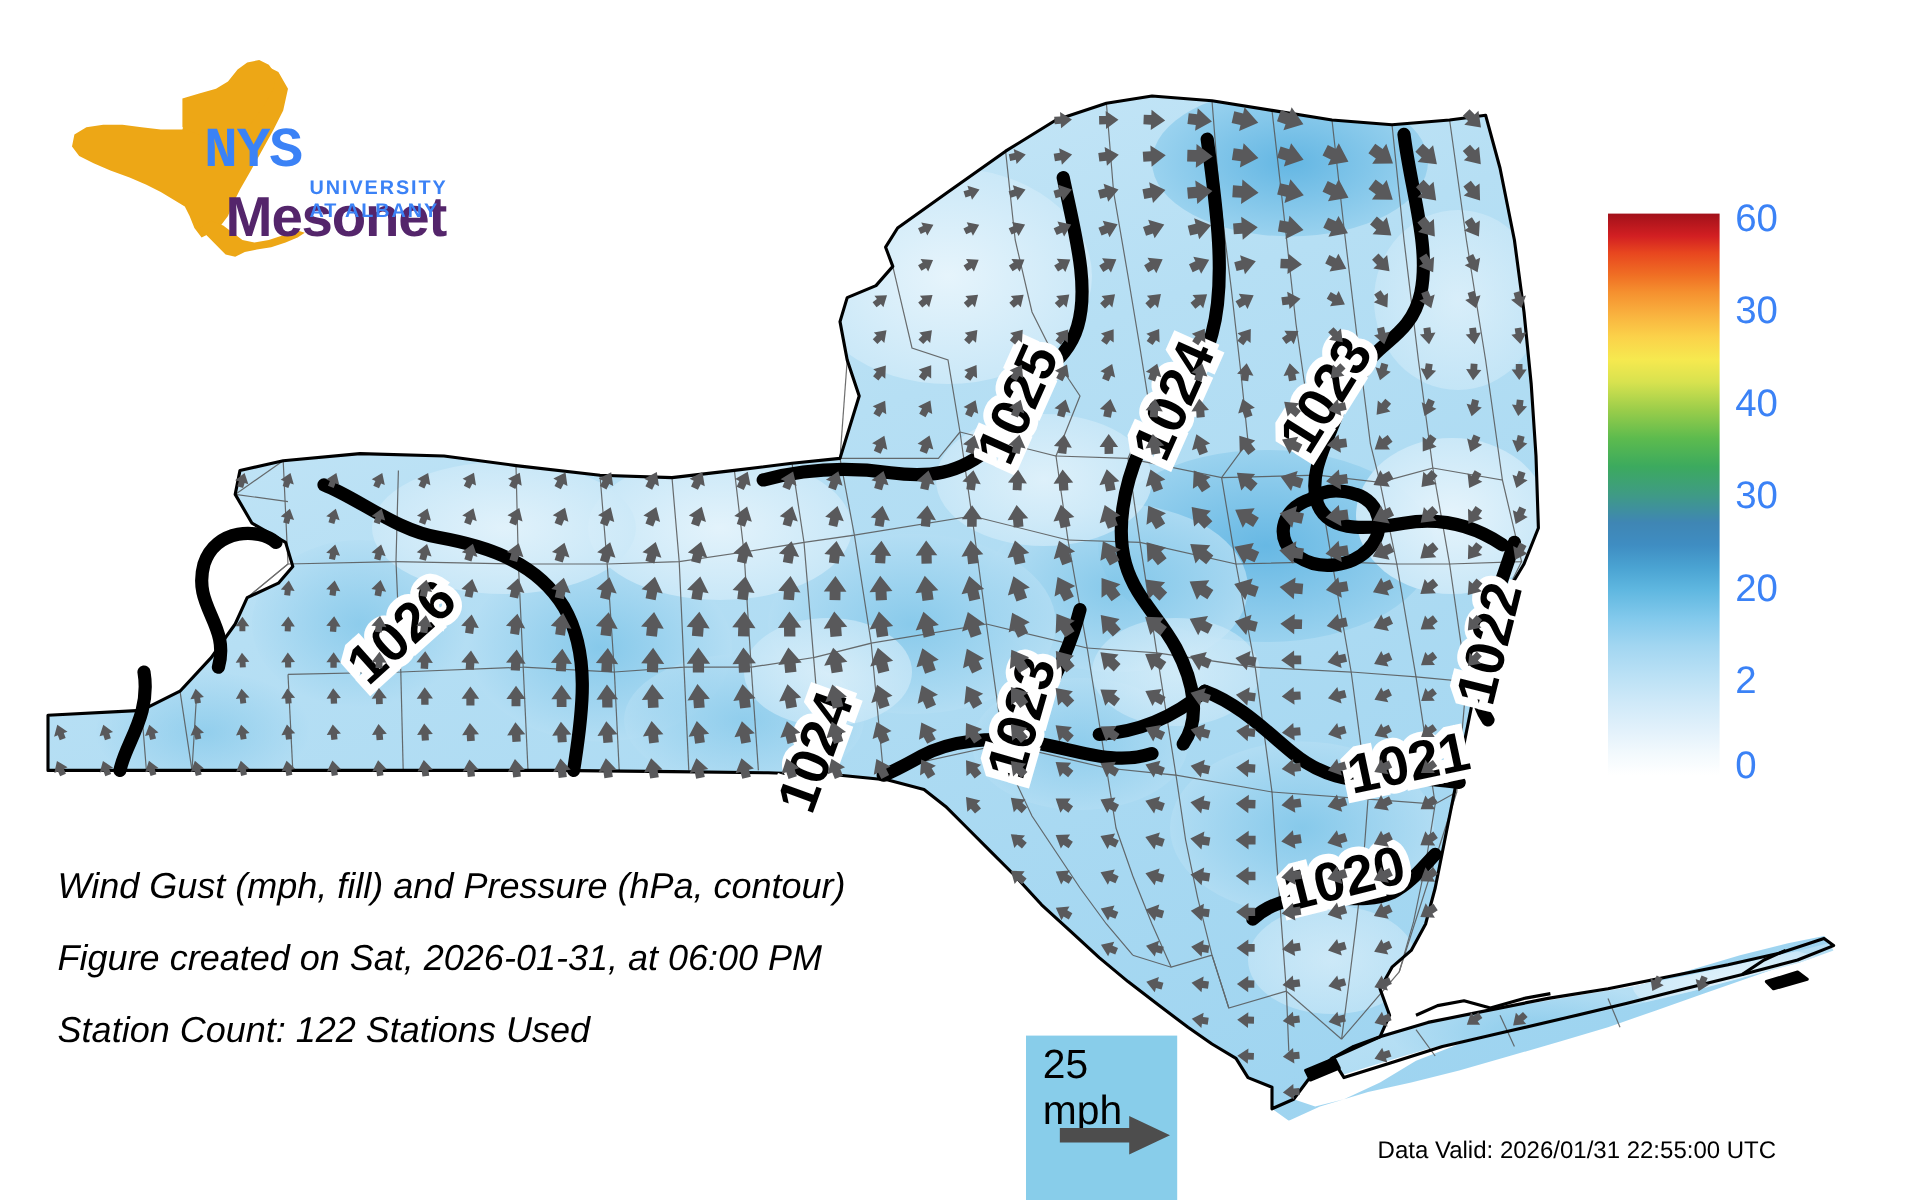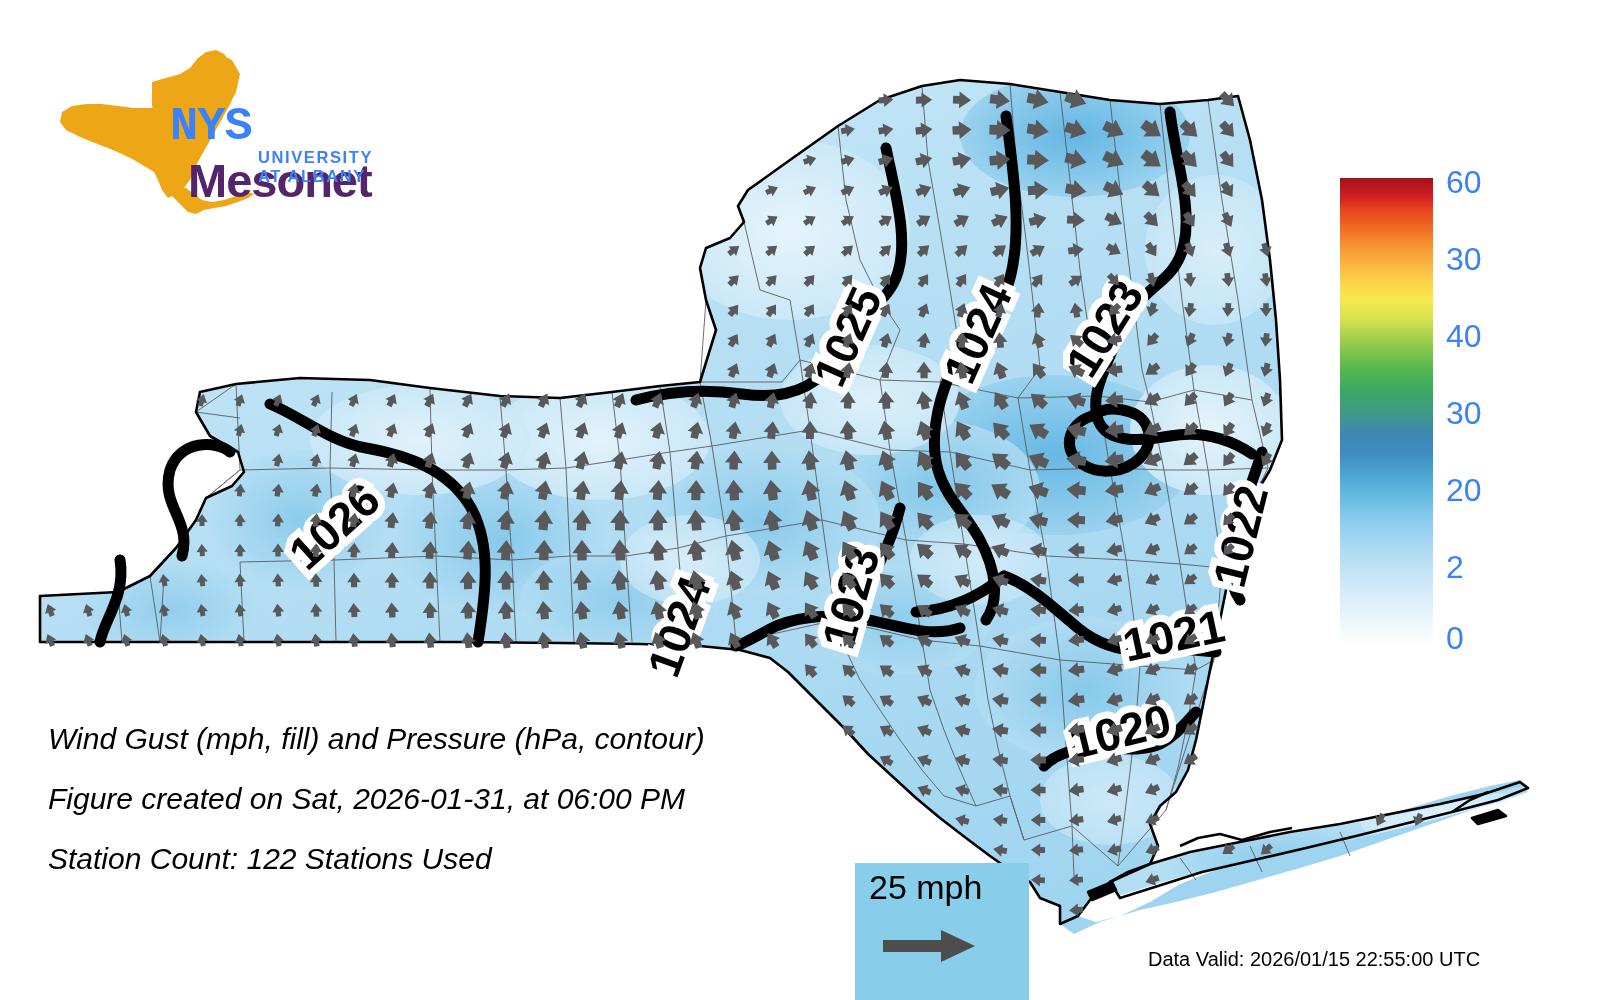--- a/index.html
+++ b/index.html
@@ -54,21 +54,21 @@
              font-family:"Liberation Sans",sans-serif;transform:translateY(-50%);}
 
   
   .caption{position:absolute;left:48px;font-size:30px;color:#000;
            font-family:"Liberation Sans",sans-serif;white-space:nowrap;font-style:italic;}
   #cap0{top:722px;}
   #cap1{top:782px;}
   #cap2{top:842px;}
 
   
-  #veclegend{position:absolute;left:855px;top:863px;width:174px;height:137px;
+  #veclegend{position:absolute;left:855px;top:863px;width:126px;height:137px;
              background:#88cdea;}
   #veclegend .vl-text{position:absolute;left:14px;top:5px;font-size:34px;color:#000;
              font-family:"Liberation Sans",sans-serif;}
   #veclegend .vl-arrow{position:absolute;left:28px;top:63px;}
 
   
   #datavalid{position:absolute;left:1148px;top:948px;font-size:20px;color:#000;
              font-family:"Liberation Sans",sans-serif;white-space:nowrap;}
 </style>
 </head>
@@ -1284,13 +1284,13 @@
 <div class="caption" id="cap1">Figure created on Sat, 2026-01-31, at 06:00 PM</div>
 <div class="caption" id="cap2">Station Count: 122 Stations Used</div>
 
 <div id="veclegend">
   <div class="vl-text">25 mph</div>
   <svg class="vl-arrow" width="95" height="40" viewBox="0 0 95 40">
     <path fill="#4d4d4d" d="M0,14 L58,14 L58,4 L92,20 L58,36 L58,26 L0,26 Z"></path>
   </svg>
 </div>
 
-<div id="datavalid">Data Valid: 2026/01/15 22:55:00 UTC</div>
+<div id="datavalid">Data Valid: 2026/01/31 22:55:00 UTC</div>
 
 </body></html>

